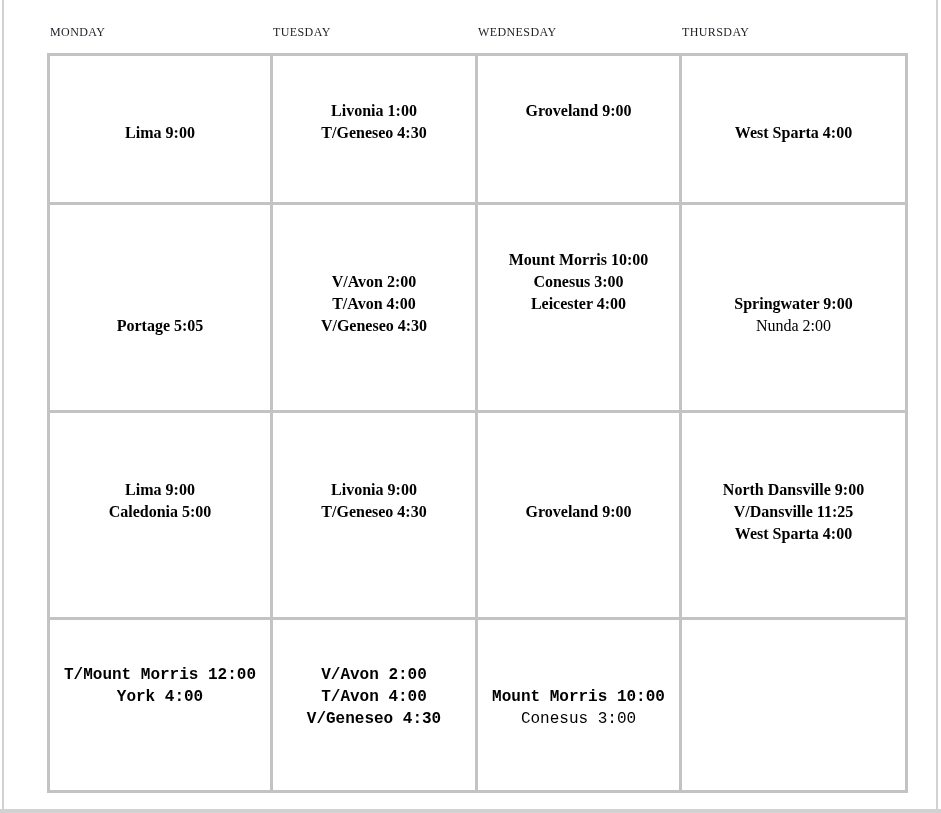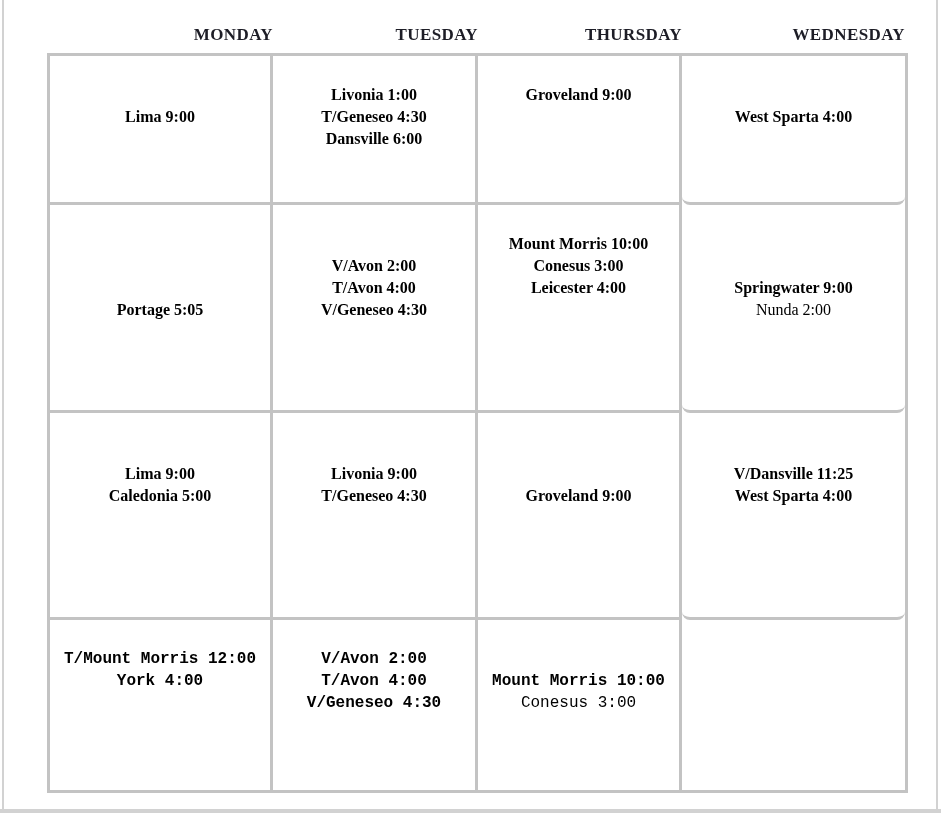--- a/index.html
+++ b/index.html
@@ -40,46 +40,46 @@
     background: var(--frame-line);
   }
   .headers {
     position: absolute;
     left: 50px; top: 25px;
     width: 855px;
     display: grid;
     grid-template-columns: 223px 205px 204px 223px;
   }
   .headers .h {
-    text-align: right;
-    font-weight: bold;
-    font-size: 17px;
+    text-align: left;
+    font-weight: normal;
+    font-size: 12px;
     letter-spacing: 0.4px;
     color: var(--header-text);
   }
   .grid {
     position: absolute;
     left: 47px; top: 53px;
     width: 861px; height: 740px;
     box-sizing: border-box;
     border: 3px solid var(--table-border);
     display: grid;
     grid-template-columns: 223px 205px 204px 223px;
     grid-template-rows: 149px 208px 207px 170px;
     background: #ffffff;
   }
   .cell {
     box-sizing: border-box;
     border-right: 3px solid var(--table-border);
     border-bottom: 3px solid var(--table-border);
-    padding-top: 6px;
+    padding-top: 22px;
     text-align: center;
     overflow: hidden;
   }
-  .cell:nth-child(4n) { border-right: none; border-radius: 8px; }
+  .cell:nth-child(4n) { border-right: none; }
   .cell:nth-child(n+13) { border-bottom: none; font-family: Liberation Mono, monospace; }
   .line {
     height: 22px;
     line-height: 22px;
     font-size: 16px;
     color: var(--cell-text);
     font-weight: normal;
     white-space: nowrap;
   }
   .line.b { font-weight: bold; }
@@ -88,35 +88,34 @@
 <body>
 
 <div class="page">
   <div class="frame-left"></div>
   <div class="frame-right"></div>
   <div class="frame-bottom"></div>
 
   <div class="headers">
     <div class="h">MONDAY</div>
     <div class="h">TUESDAY</div>
+    <div class="h">WEDNESDAY</div>
     <div class="h">THURSDAY</div>
-    <div class="h">WEDNESDAY</div>
   </div>
 
   <div class="grid">
       <div class="cell">
         <div class="line"></div>
         <div class="line"></div>
         <div class="line b">Lima 9:00</div>
       </div>
       <div class="cell">
         <div class="line"></div>
         <div class="line b">Livonia 1:00</div>
         <div class="line b">T/Geneseo 4:30</div>
-        <div class="line b">Dansville 6:00</div>
       </div>
       <div class="cell">
         <div class="line"></div>
         <div class="line b">Groveland 9:00</div>
       </div>
       <div class="cell">
         <div class="line"></div>
         <div class="line"></div>
         <div class="line b">West Sparta 4:00</div>
       </div>
@@ -161,20 +160,21 @@
       </div>
       <div class="cell">
         <div class="line"></div>
         <div class="line"></div>
         <div class="line"></div>
         <div class="line b">Groveland 9:00</div>
       </div>
       <div class="cell">
         <div class="line"></div>
         <div class="line"></div>
+        <div class="line b">North Dansville 9:00</div>
         <div class="line b">V/Dansville 11:25</div>
         <div class="line b">West Sparta 4:00</div>
       </div>
       <div class="cell">
         <div class="line"></div>
         <div class="line b">T/Mount Morris 12:00</div>
         <div class="line b">York 4:00</div>
       </div>
       <div class="cell">
         <div class="line"></div>

